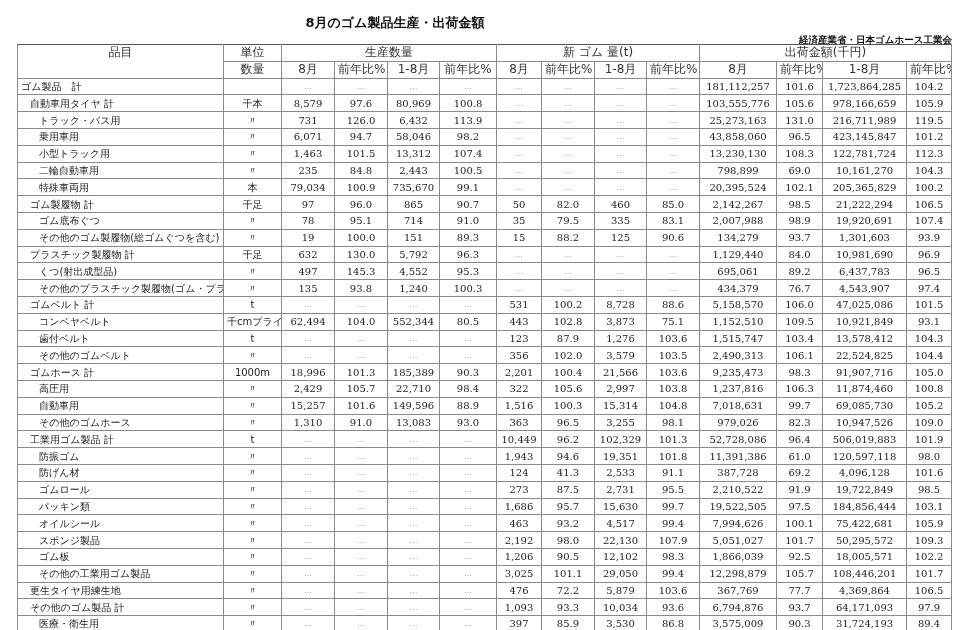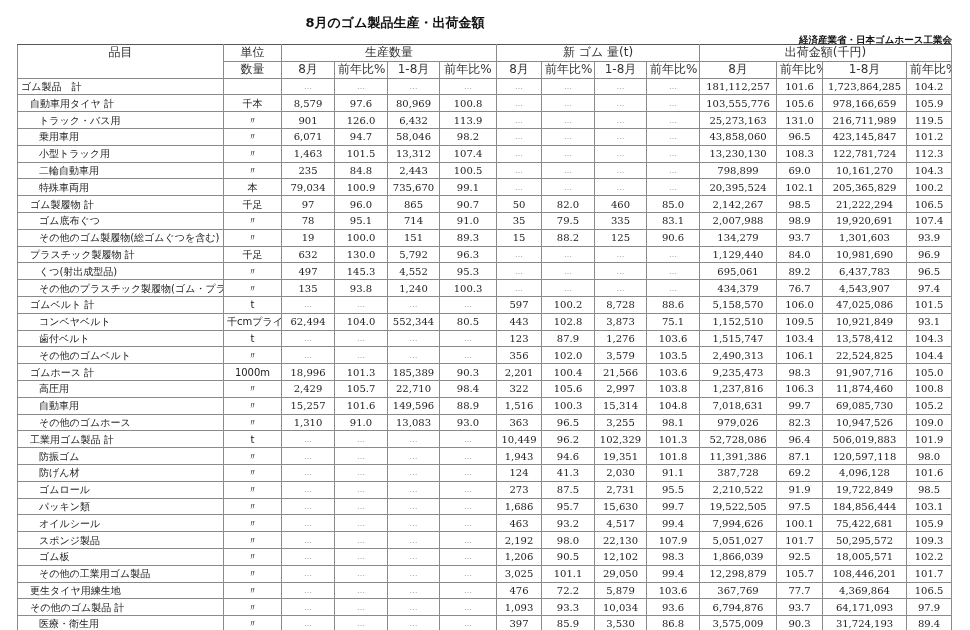--- a/index.html
+++ b/index.html
@@ -100,21 +100,21 @@
         <td class="num dots">…</td>
         <td class="num dots">…</td>
         <td class="num">103,555,776</td>
         <td class="num">105.6</td>
         <td class="num">978,166,659</td>
         <td class="num">105.9</td>
       </tr>
       <tr>
         <td class="name l2">トラック・バス用</td>
         <td class="unit">〃</td>
-        <td class="num">901</td>
+        <td class="num">731</td>
         <td class="num">126.0</td>
         <td class="num">6,432</td>
         <td class="num">113.9</td>
         <td class="num dots">…</td>
         <td class="num dots">…</td>
         <td class="num dots">…</td>
         <td class="num dots">…</td>
         <td class="num">25,273,163</td>
         <td class="num">131.0</td>
         <td class="num">216,711,989</td>
@@ -280,21 +280,21 @@
         <td class="num">4,543,907</td>
         <td class="num">97.4</td>
       </tr>
       <tr>
         <td class="name l1">ゴムベルト 計</td>
         <td class="unit">t</td>
         <td class="num dots">…</td>
         <td class="num dots">…</td>
         <td class="num dots">…</td>
         <td class="num dots">…</td>
-        <td class="num">597</td>
+        <td class="num">531</td>
         <td class="num">100.2</td>
         <td class="num">8,728</td>
         <td class="num">88.6</td>
         <td class="num">5,158,570</td>
         <td class="num">106.0</td>
         <td class="num">47,025,086</td>
         <td class="num">101.5</td>
       </tr>
       <tr>
         <td class="name l2">コンベヤベルト</td>
@@ -429,34 +429,34 @@
         <td class="unit">〃</td>
         <td class="num dots">…</td>
         <td class="num dots">…</td>
         <td class="num dots">…</td>
         <td class="num dots">…</td>
         <td class="num">1,943</td>
         <td class="num">94.6</td>
         <td class="num">19,351</td>
         <td class="num">101.8</td>
         <td class="num">11,391,386</td>
-        <td class="num">87.1</td>
+        <td class="num">61.0</td>
         <td class="num">120,597,118</td>
         <td class="num">98.0</td>
       </tr>
       <tr>
         <td class="name l2">防げん材</td>
         <td class="unit">〃</td>
         <td class="num dots">…</td>
         <td class="num dots">…</td>
         <td class="num dots">…</td>
         <td class="num dots">…</td>
         <td class="num">124</td>
         <td class="num">41.3</td>
-        <td class="num">2,030</td>
+        <td class="num">2,533</td>
         <td class="num">91.1</td>
         <td class="num">387,728</td>
         <td class="num">69.2</td>
         <td class="num">4,096,128</td>
         <td class="num">101.6</td>
       </tr>
       <tr class="sep">
         <td class="name l2">ゴムロール</td>
         <td class="unit">〃</td>
         <td class="num dots">…</td>

